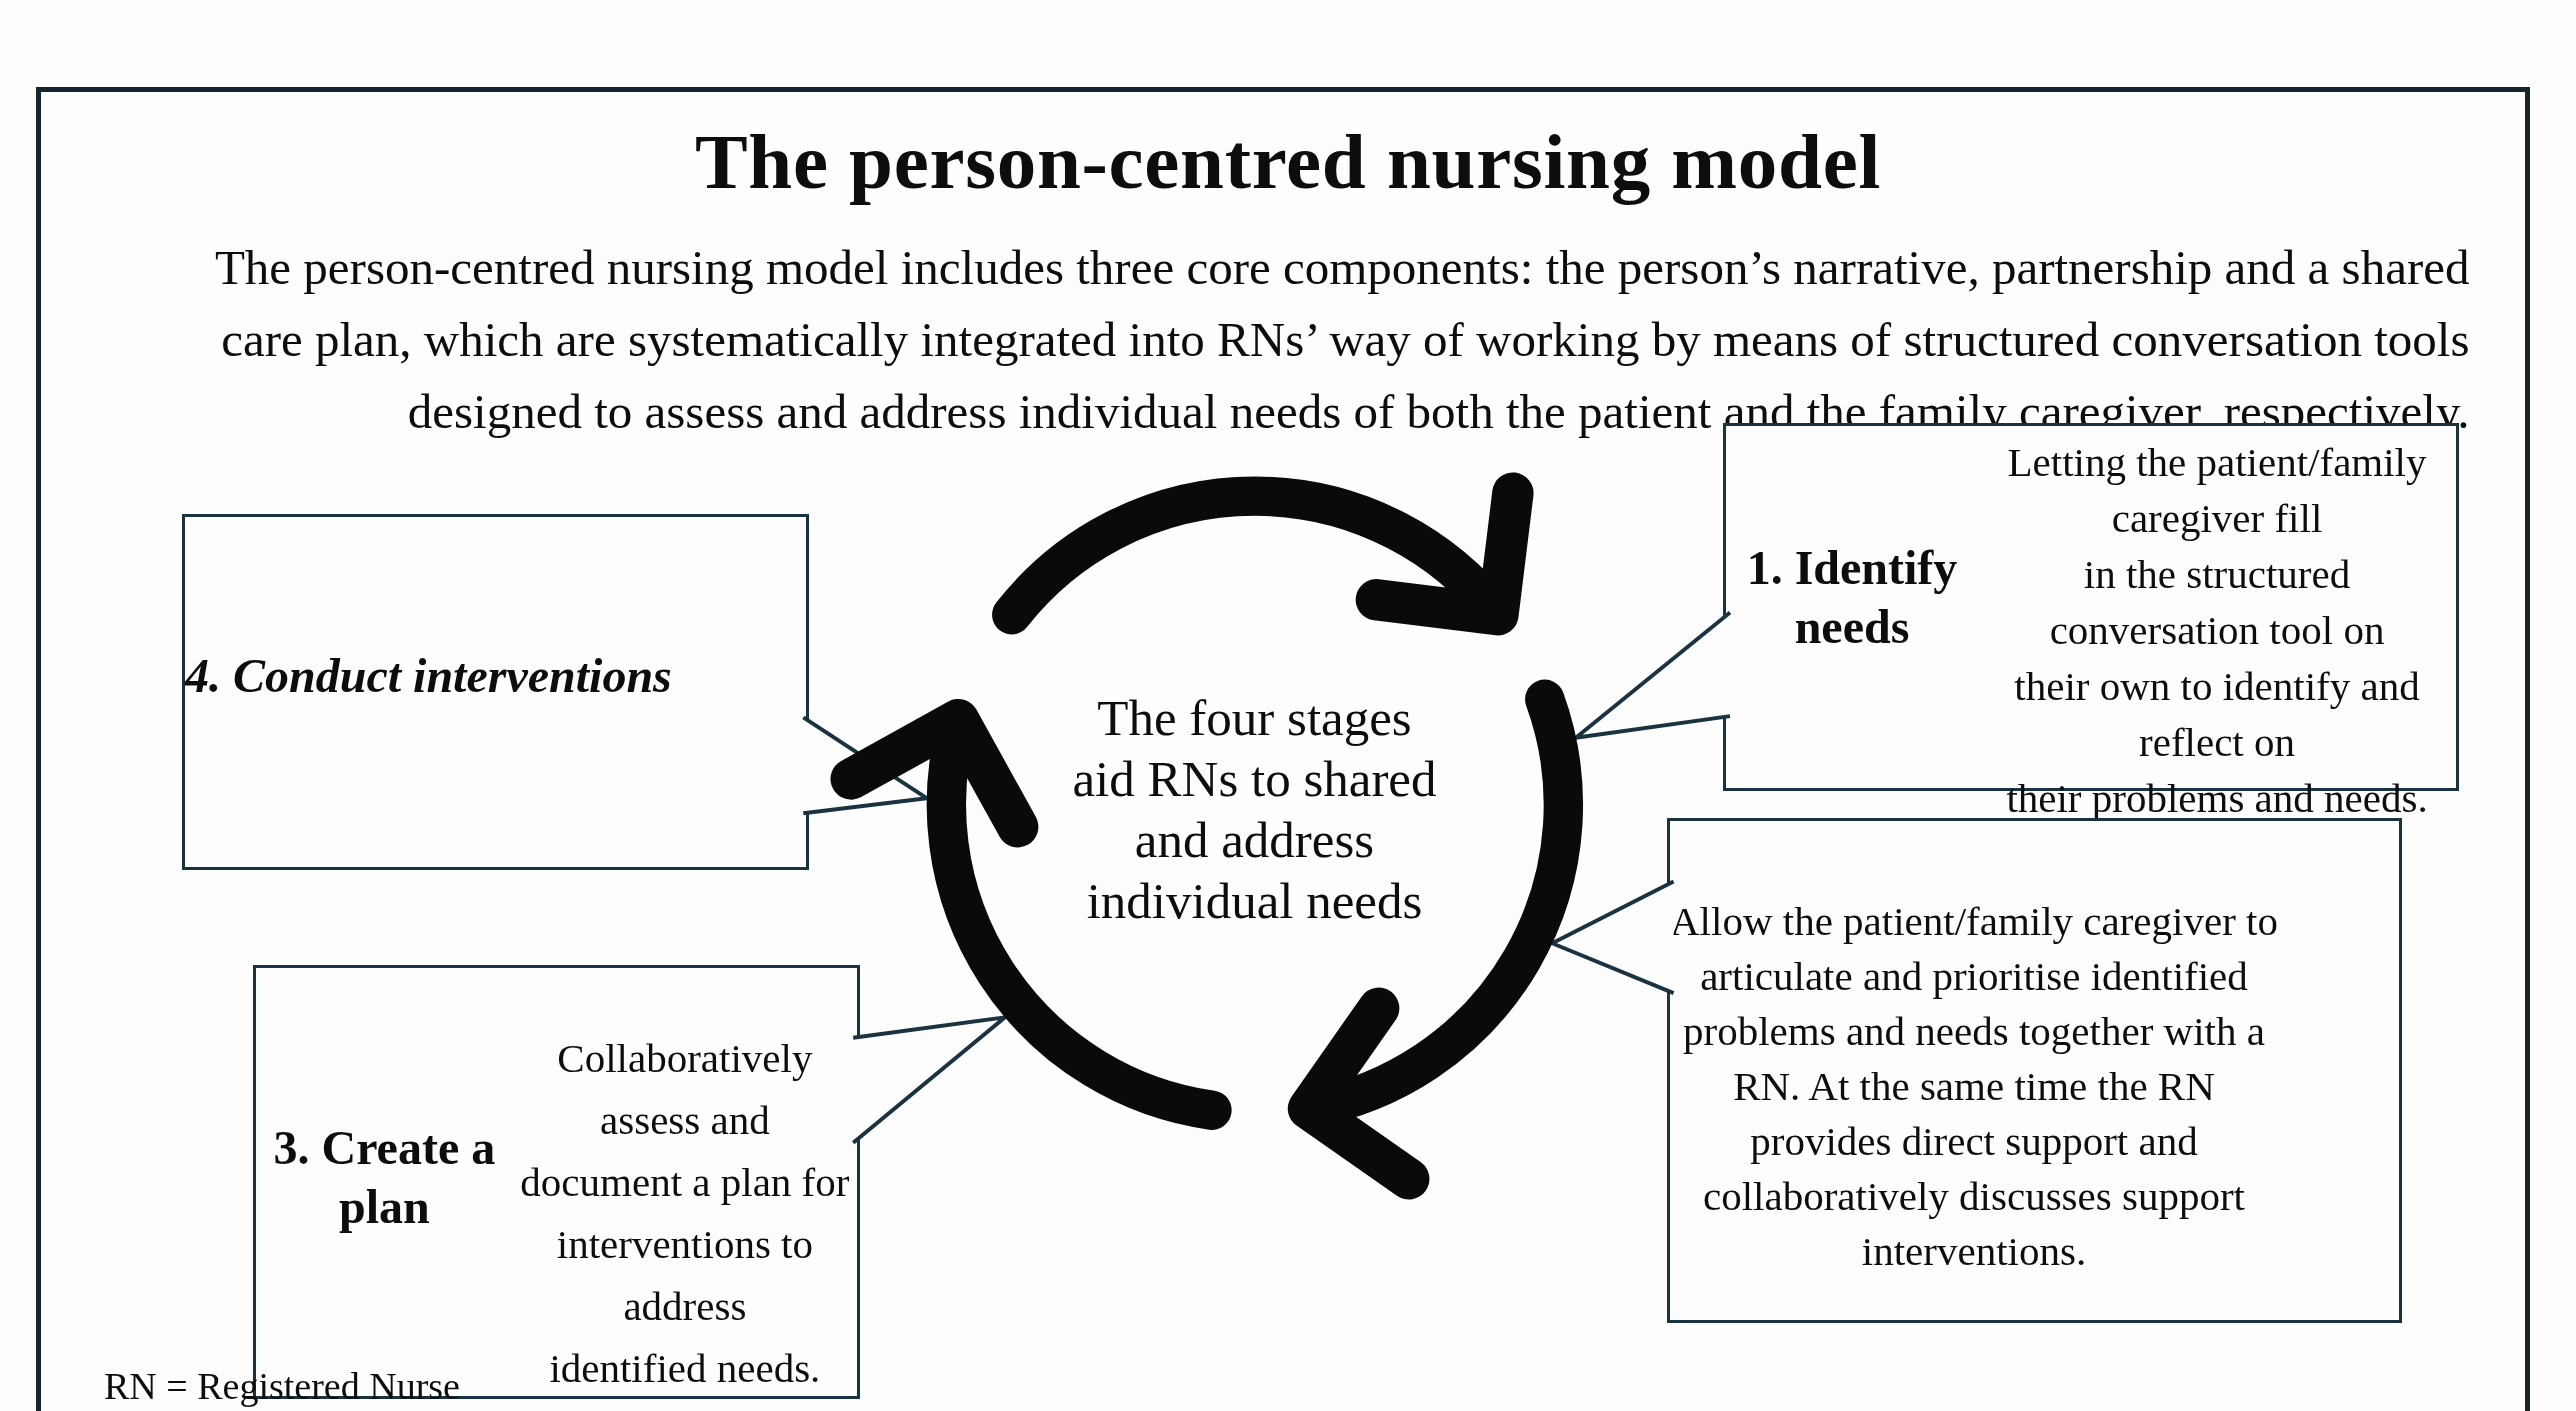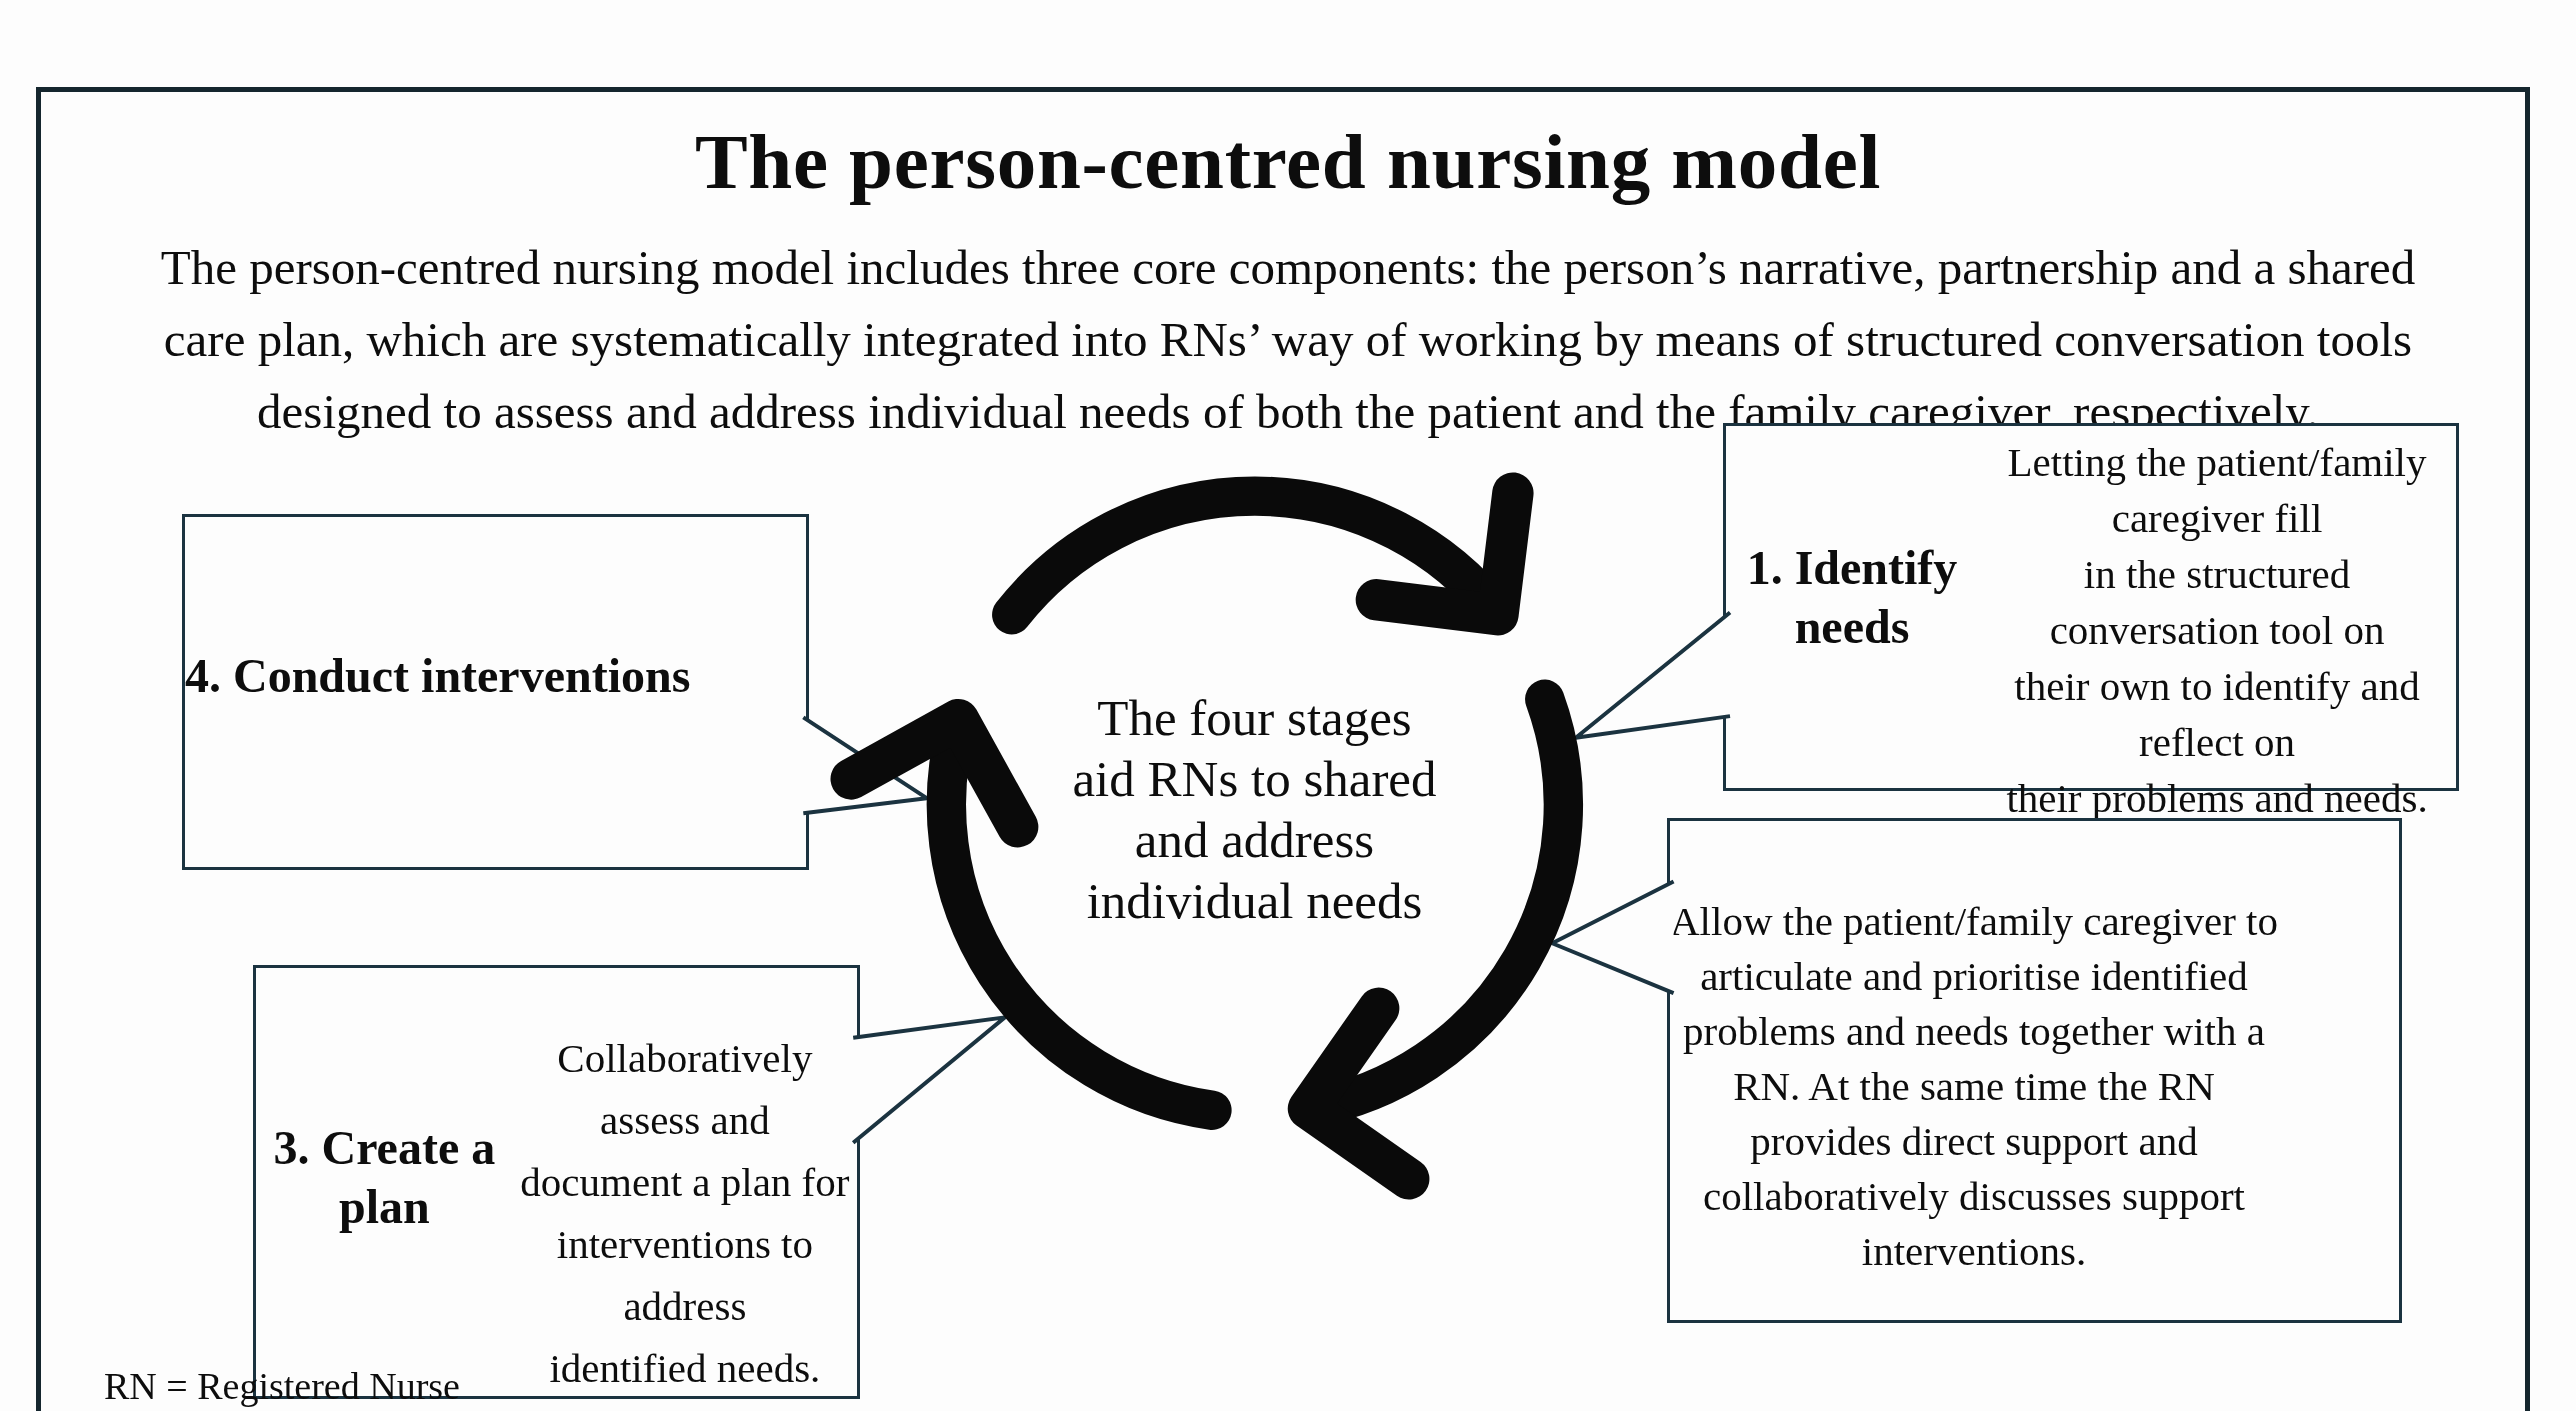--- a/index.html
+++ b/index.html
@@ -28,21 +28,21 @@
     text-align: center;
     font-size: 79px;
     font-weight: bold;
     letter-spacing: 0.7px;
   }
   .subtitle {
     position: absolute;
     left: 50%; top: 192px;
     transform: translateX(-50%);
     width: 2363px;
-    text-align: center;
+    text-align: right;
     font-size: 49px;
     line-height: 72px;
     white-space: pre-line;
   }
   .center-label {
     position: absolute;
     left: 795px; top: 648px;
     width: 919px;
     text-align: center;
     font-size: 51px;
@@ -71,21 +71,21 @@
   .box-1 { left: 1723px; top: 383px;  width: 736px; height: 368px; padding-top: 46px; }
   .box-1 .stage-title { margin-bottom: 66px; }
   .box-1 .stage-body  { line-height: 56px; }
   .box-2 { left: 1667px; top: 778px; width: 735px; height: 505px; padding-top: 31.5px; }
   .box-2 .stage-title { margin-bottom: 58px; }
   .box-2 .stage-body  { line-height: 55px; }
   .box-3 { left: 253px;  top: 925px; width: 607px;  height: 434px; padding-top: 62px; }
   .box-3 .stage-title { margin-bottom: 72px; }
   .box-3 .stage-body  { line-height: 62px; }
   .box-4 { left: 182px;  top: 474px;  width: 627px;  height: 356px; padding-top: 41px; }
-  .box-4 .stage-title { margin-bottom: 75px; }
+  .box-4 .stage-title { margin-bottom: 75px; font-style: italic; }
   .box-4 .stage-body  { line-height: 62px; }
   .overlay {
     position: absolute;
     left: 0; top: 0;
     width: 2576px; height: 1412px;
     pointer-events: none;
   }
   .footnote {
     position: absolute;
     left: 104px; top: 1324px;

